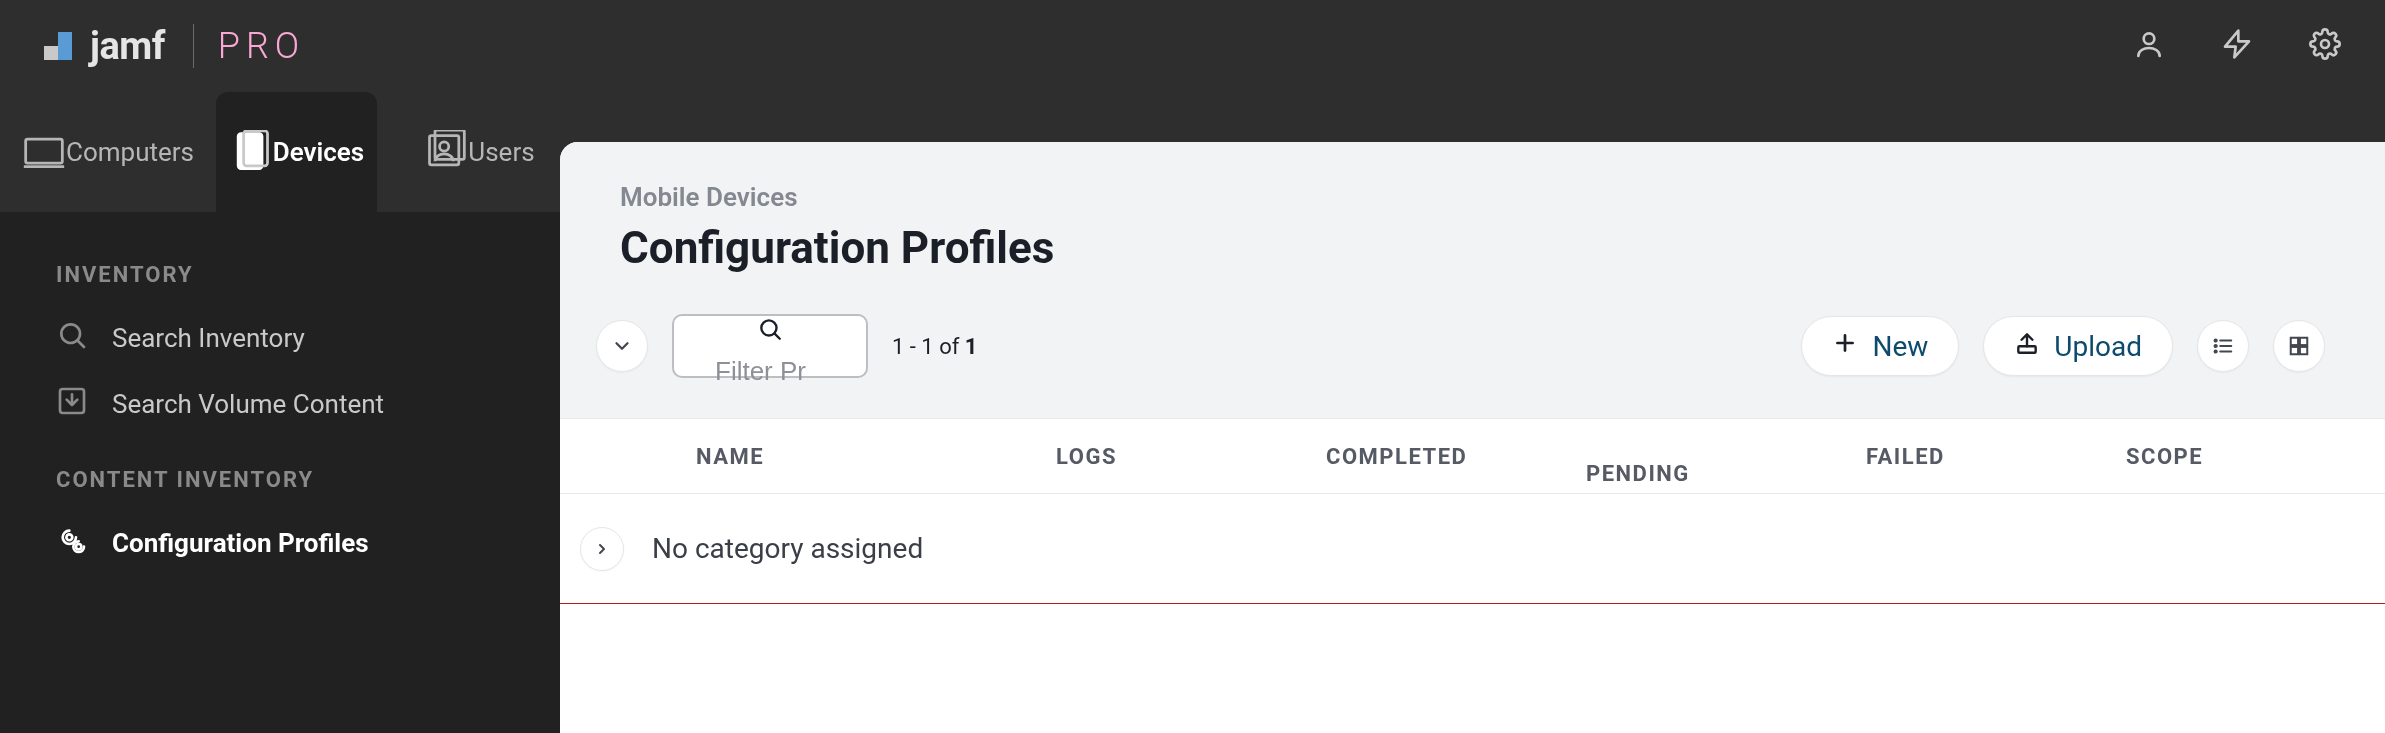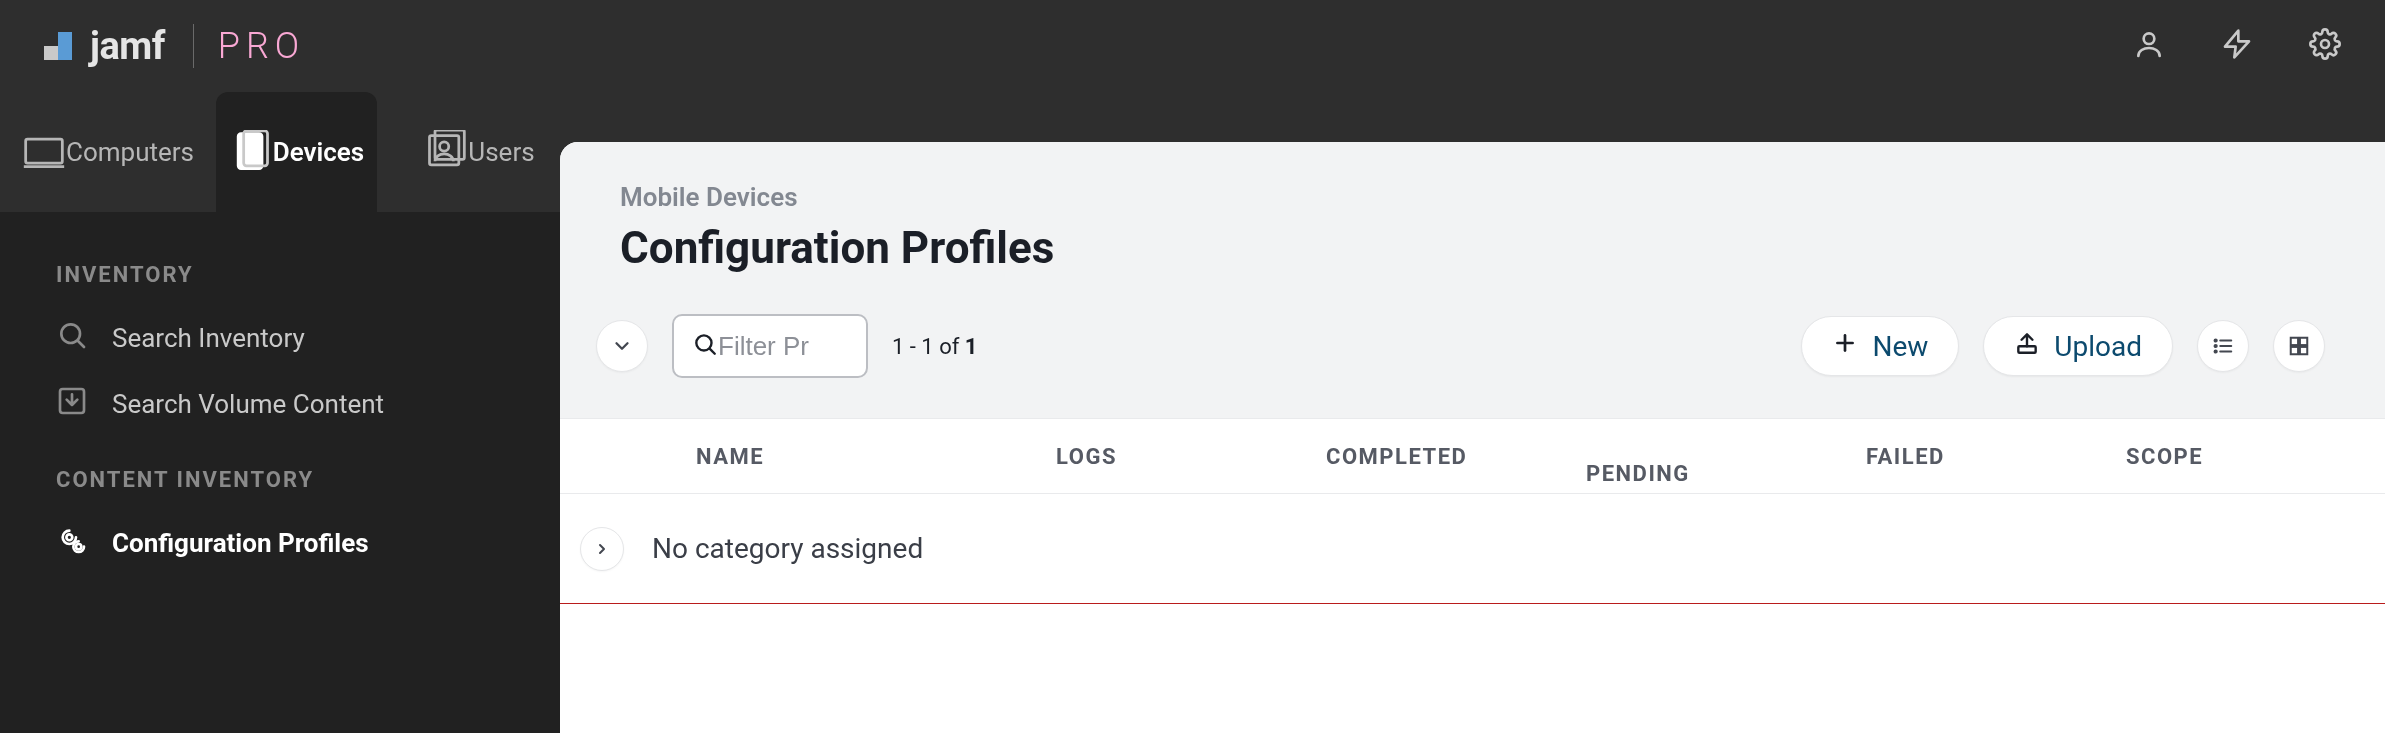--- a/index.html
+++ b/index.html
@@ -148,26 +148,28 @@
       display: flex;
       align-items: center; justify-content: center;
       color: #434750;
       box-shadow: 0 1px 2px rgba(0,0,0,0.04);
       cursor: pointer;
     }
     .expand-btn svg, .view-btn svg { width: 22px; height: 22px; }
     .filter-input {
       display: flex;
       align-items: center;
+      gap: 10px;
       border: 2px solid #bcbec3;
       border-radius: 10px;
       height: 64px;
       padding: 0 18px;
       background: #fff;
       width: 196px;
+      flex-direction: column;
     }
     .filter-input input {
       border: none;
       outline: none;
       font-size: 26px;
       width: 110px;
       color: #1b1f27;
       background: transparent;
     }
     .filter-input input::placeholder { color: #8d9097; }

